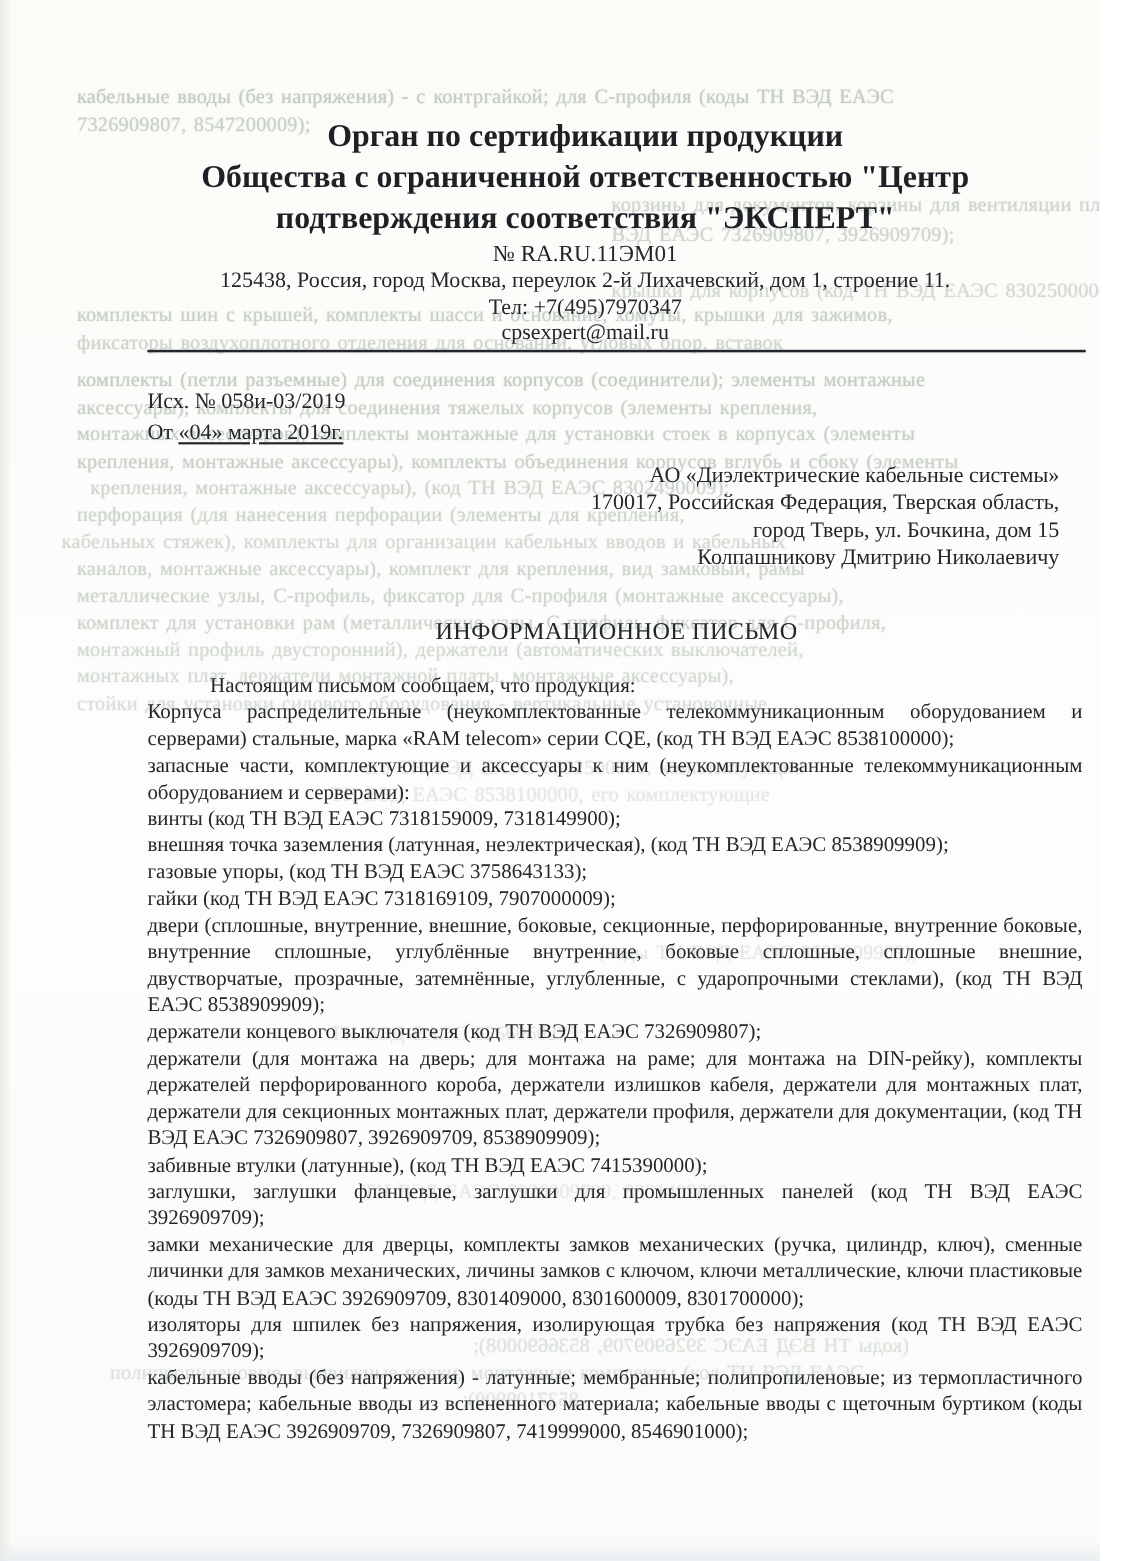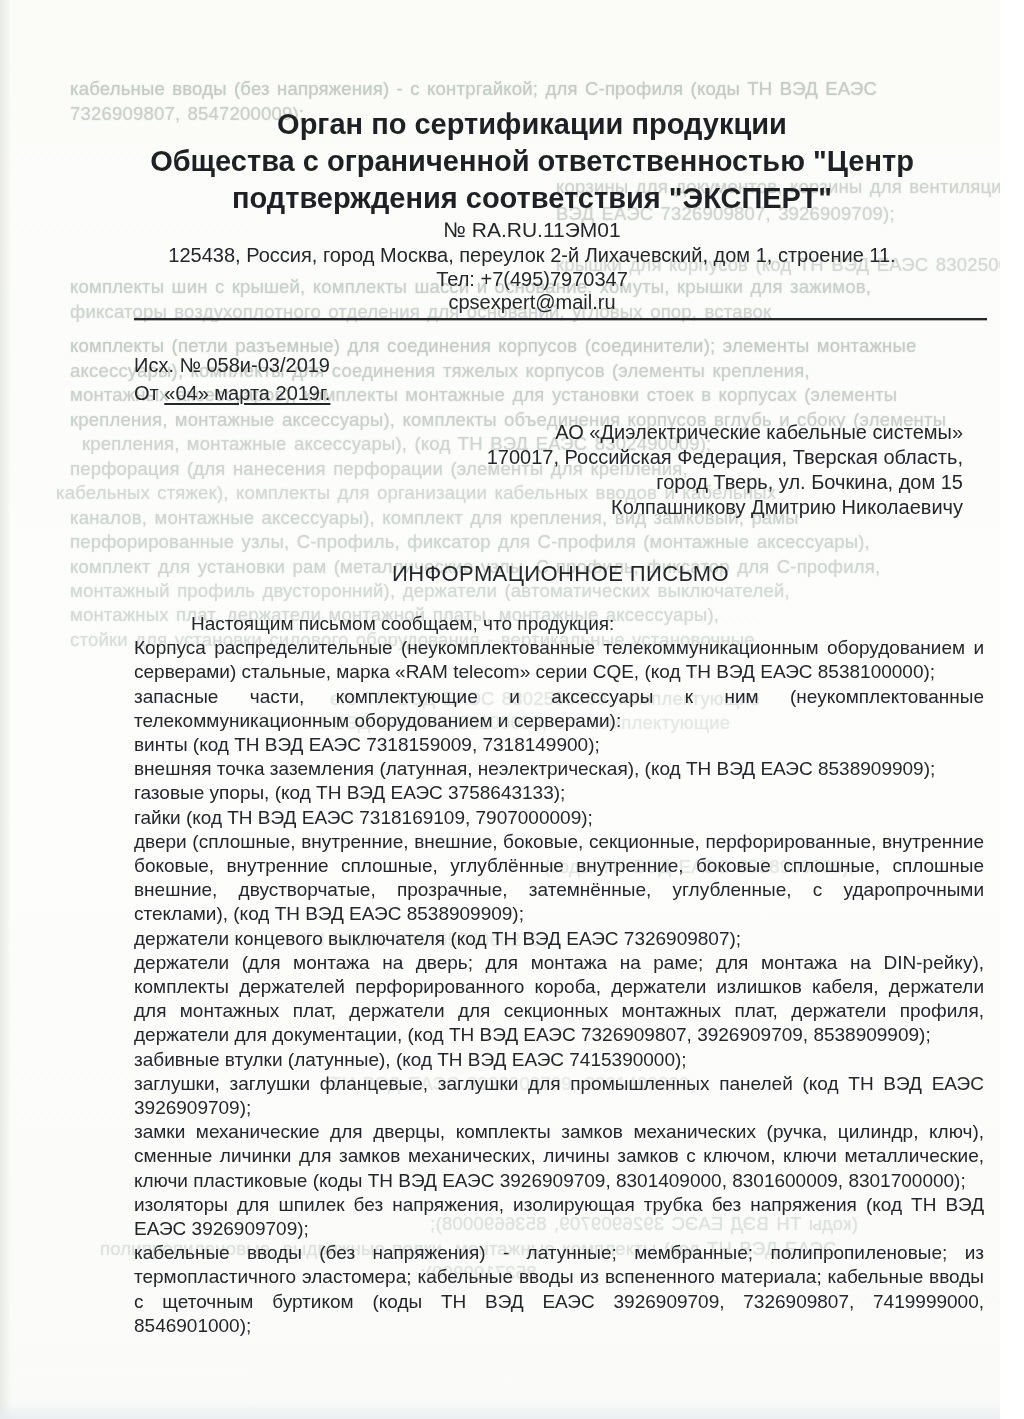--- a/index.html
+++ b/index.html
@@ -1,20 +1,20 @@
 <!DOCTYPE html>
 <html><head>
 <meta charset="utf-8">
 <style>
   html,body{margin:0;padding:0;}
   body{width:1024px;height:1419px;background:#ffffff;}
   .page{
     position:relative;width:1000px;height:1419px;overflow:hidden;
     background:linear-gradient(180deg,#fbfbf8 0%,#fdfdfc 55%,#fafbf9 100%);
-    font-family:Liberation Sans, sans-serif;
+    font-family:Liberation Serif, serif;
     color:#23262b;
   }
   .edge-left{position:absolute;left:0;top:0;width:11px;height:100%;
     background:linear-gradient(90deg,#e4e8e1 0%,#f1f3ee 60%,rgba(244,245,241,0) 100%);opacity:.85;}
   .edge-bottom{position:absolute;left:0;bottom:0;width:100%;height:18px;
     background:linear-gradient(180deg,rgba(232,237,240,0) 0%,#e6ebee 100%);opacity:.8;}
 
   
   .ghost-layer{position:absolute;inset:0;z-index:1;}
   .ghost-line{
@@ -65,21 +65,21 @@
       <div class="ghost-line" style="top: 276px; left: 70px; opacity: 0.5;">комплекты шин с крышей, комплекты шасси и основание, хомуты, крышки для зажимов,</div>
       <div class="ghost-line" style="top: 301px; left: 70px; opacity: 0.45;">фиксаторы воздухоплотного отделения для оснований, угловых опор, вставок</div>
       <div class="ghost-line" style="top: 335px; left: 70px; opacity: 0.55;">комплекты (петли разъемные) для соединения корпусов (соединители); элементы монтажные</div>
       <div class="ghost-line" style="top: 360px; left: 70px; opacity: 0.5;">аксессуары), комплекты для соединения тяжелых корпусов (элементы крепления,</div>
       <div class="ghost-line" style="top: 384px; left: 70px; opacity: 0.5;">монтажных аксессуаров), комплекты монтажные для установки стоек в корпусах (элементы</div>
       <div class="ghost-line" style="top: 409px; left: 70px; opacity: 0.5;">крепления, монтажные аксессуары), комплекты объединения корпусов вглубь и сбоку (элементы</div>
       <div class="ghost-line" style="top: 433px; left: 70px; opacity: 0.45; margin-left: 12px;">крепления, монтажные аксессуары), (код ТН ВЭД ЕАЭС 8302490009);</div>
       <div class="ghost-line" style="top: 458px; left: 70px; opacity: 0.45;">перфорация (для нанесения перфорации (элементы для крепления,</div>
       <div class="ghost-line" style="top: 482px; left: 56px; opacity: 0.4;">кабельных стяжек), комплекты для организации кабельных вводов и кабельных</div>
       <div class="ghost-line" style="top: 507px; left: 70px; opacity: 0.45;">каналов, монтажные аксессуары), комплект для крепления, вид замковый, рамы</div>
-      <div class="ghost-line" style="top: 531px; left: 70px; opacity: 0.45;">перфорированные узлы, С-профиль, фиксатор для С-профиля (монтажные аксессуары),</div>
+      <div class="ghost-line" style="top: 531px; left: 70px; opacity: 0.45;">металлические узлы, С-профиль, фиксатор для С-профиля (монтажные аксессуары),</div>
       <div class="ghost-line" style="top: 556px; left: 70px; opacity: 0.45;">комплект для установки рам (металлические узлы, С-профиль, фиксатор для С-профиля,</div>
       <div class="ghost-line" style="top: 580px; left: 70px; opacity: 0.4;">монтажный профиль двусторонний), держатели (автоматических выключателей,</div>
       <div class="ghost-line" style="top: 604px; left: 70px; opacity: 0.4;">монтажных плат, держатели монтажной платы, монтажные аксессуары),</div>
       <div class="ghost-line" style="top: 629px; left: 70px; opacity: 0.35;">стойки для установки силового оборудования - вертикальные установочные</div>
       <div class="ghost-line" style="top: 688px; left: 330px; opacity: 0.26;">его ТН ВЭД ЕАЭС 8302500000, комплектующие</div>
       <div class="ghost-line" style="top: 712px; left: 300px; opacity: 0.24;">ТН ВЭД ЕАЭС 8538100000, его комплектующие</div>
       <div class="ghost-line" style="top: 856px; left: 544px; opacity: 0.24;">(коды ТН ВЭД ЕАЭС 8538909909);</div>
       <div class="ghost-line" style="top: 929px; left: 300px; opacity: 0.22;">ТН ВЭД ЕАЭС 6556060275;</div>
       <div class="ghost-line" style="top: 1073px; left: 330px; opacity: 0.22;">ТН ВЭД ЕАЭС 3926909709, 8301409000;</div>
       <div class="ghost-line flip" style="top: 1213px; left: 430px; opacity: 0.3;">(коды ТН ВЭД ЕАЭС 3926909709, 8536690008);</div>

